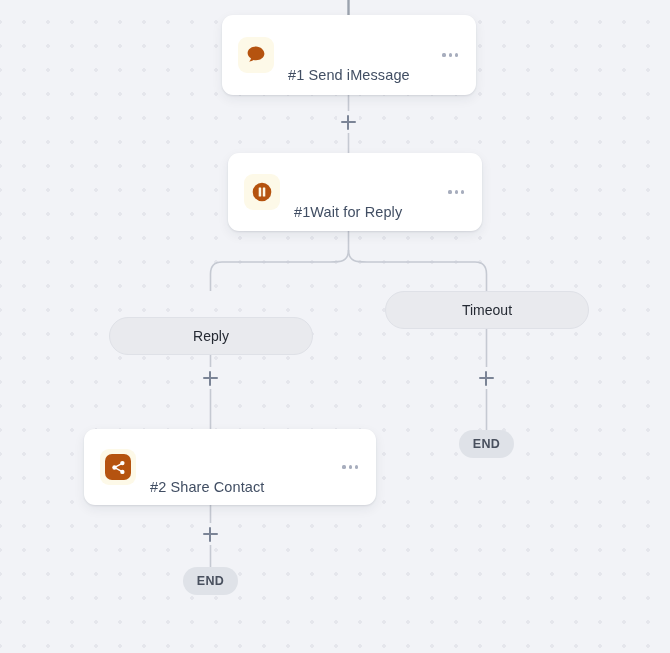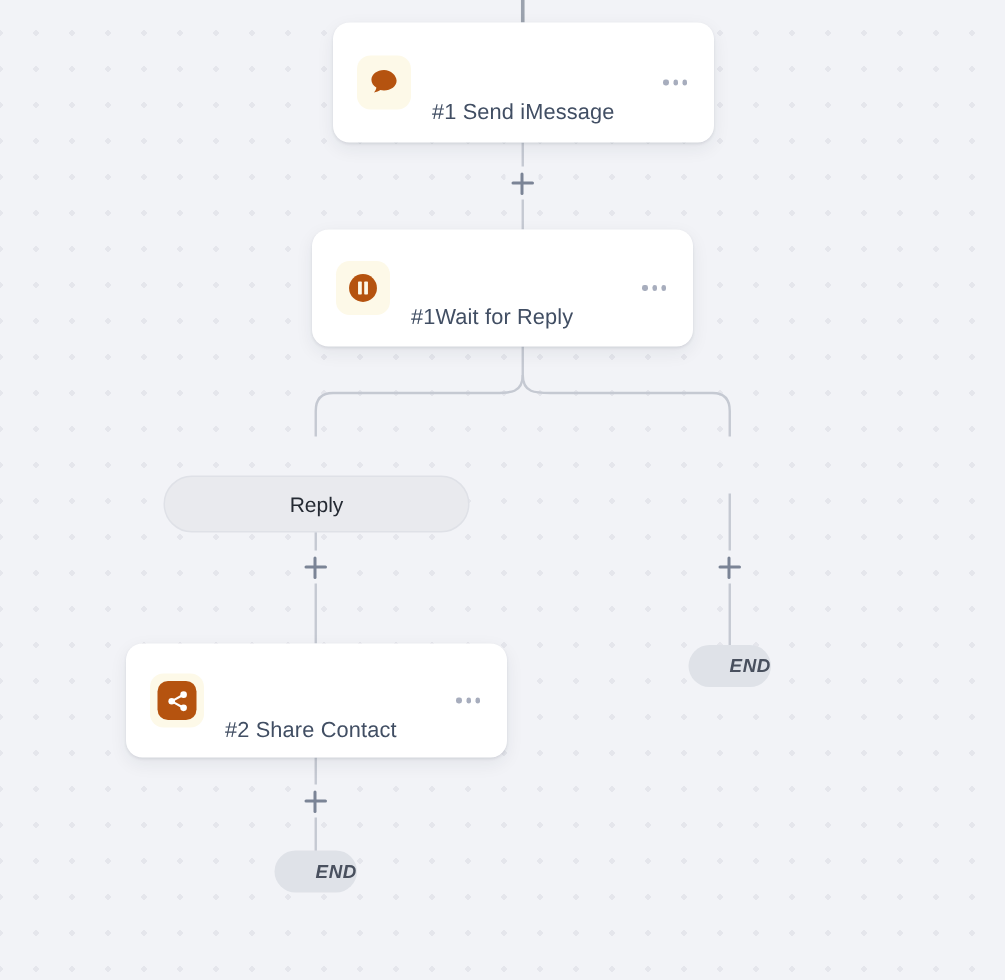--- a/index.html
+++ b/index.html
@@ -102,27 +102,26 @@
   }
 
   
   .end-badge {
     position: absolute;
     height: 28px;
     border-radius: 14px;
     background: #dfe2e8;
     display: flex;
     align-items: center;
-    justify-content: flex-end;
+    justify-content: center;
     font-size: 12.5px;
     font-weight: 600;
     letter-spacing: .4px;
     color: #49505e;
     cursor: pointer;
-    font-style: italic;
   }
 
   
   .plus-btn {
     position: absolute;
     width: 22px;
     height: 22px;
     display: flex;
     align-items: center;
     justify-content: center;
@@ -178,42 +177,45 @@
       </svg>
     </div>
     <div class="node-title">#1 Send iMessage</div>
     <div class="node-menu">
       <i></i>
         <i></i>
         <i></i>
     </div>
   </div>
 
-  <div class="node-card" style="left:208px; top:153px; width:254px; height:78px;">
+  <div class="node-card" style="left:228px; top:153px; width:254px; height:78px;">
     <div class="node-icon">
       <svg width="24" height="24" viewBox="0 0 24 24" aria-hidden="true">
         <circle cx="12" cy="12" r="9.3" fill="#b5530f"></circle>
         <rect x="8.7" y="7.6" width="2.5" height="8.8" rx=".5" fill="#fdf9e8"></rect>
         <rect x="12.8" y="7.6" width="2.5" height="8.8" rx=".5" fill="#fdf9e8"></rect>
       </svg>
     </div>
     <div class="node-title">#1Wait for Reply</div>
     <div class="node-menu">
       <i></i>
         <i></i>
         <i></i>
     </div>
   </div>
 
   <div class="branch-pill" style="left:109px; top:291px; width:204px;margin-top:26px;">
     <span>Reply</span>
   </div>
 
-
-  <div class="node-card" style="left:84px; top:429px; width:254px; height:76px;">
+  <div class="branch-pill" style="left:385px; top:291px; width:204px;">
+    <span>Timeout</span>
+  </div>
+
+  <div class="node-card" style="left:84px; top:429px; width:292px; height:76px;">
     <div class="node-icon" style="background:#fdf9e8;">
       <span style="display:flex;align-items:center;justify-content:center;
                    width:26px;height:26px;border-radius:7px;background:#b5530f;">
         <svg width="17" height="17" viewBox="0 0 24 24" aria-hidden="true">
           <g fill="#ffffff">
             <circle cx="17.5" cy="5.8" r="3.1"></circle>
             <circle cx="6.3" cy="12" r="3.1"></circle>
             <circle cx="17.5" cy="18.2" r="3.1"></circle>
           </g>
           <g stroke="#ffffff" stroke-width="2.1" stroke-linecap="round">

